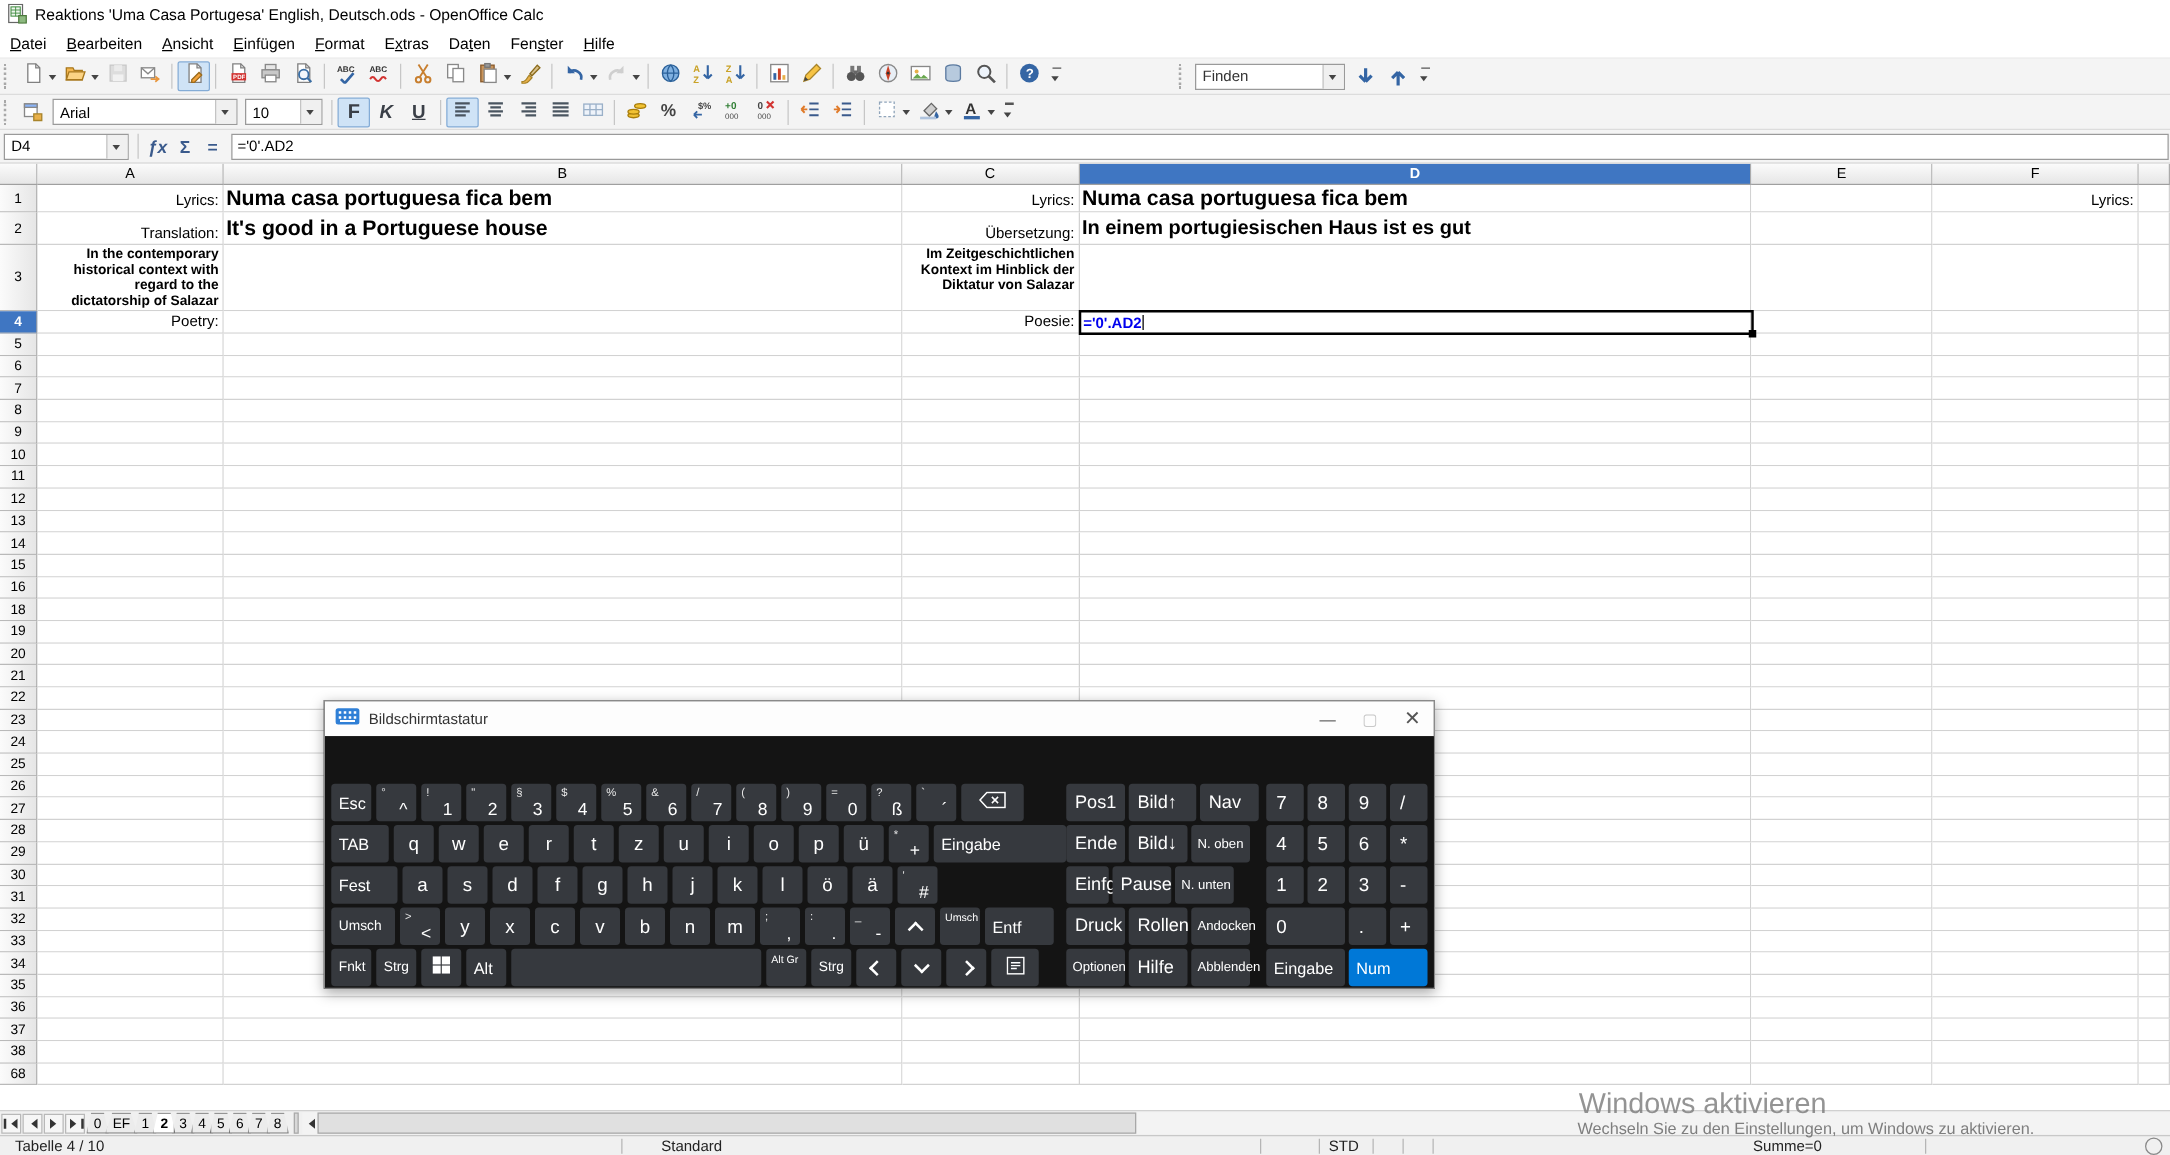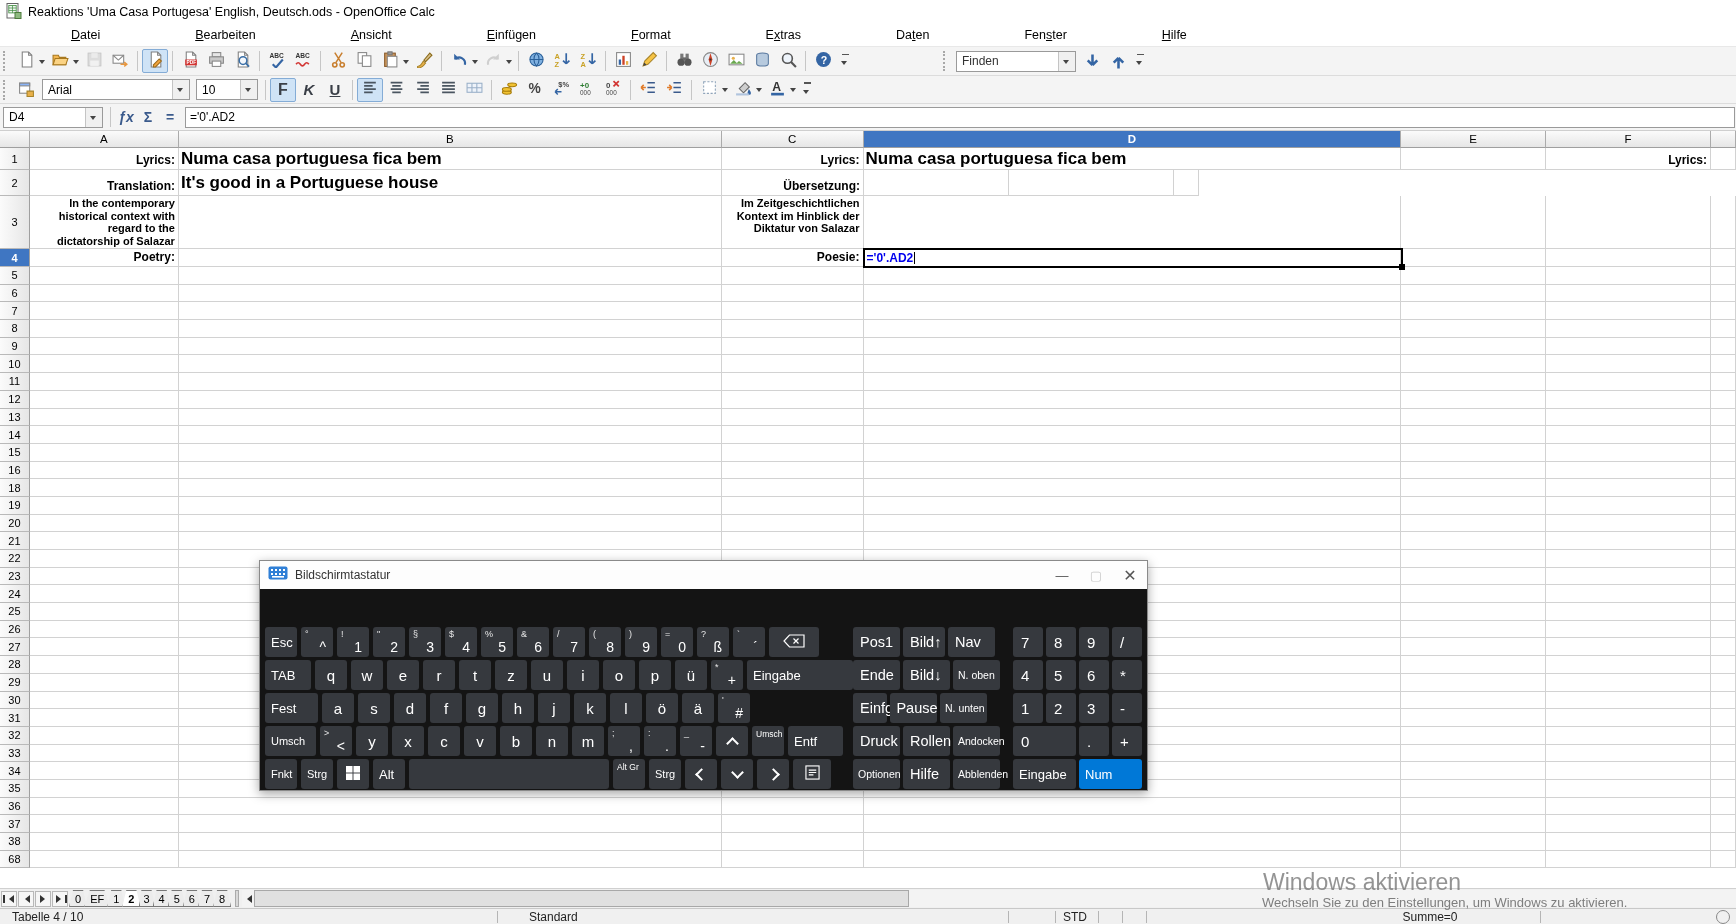--- a/index.html
+++ b/index.html
@@ -6,21 +6,21 @@
   html,body { width:1736px; height:924px; overflow:hidden; background:#fff;
     font-family:"Liberation Sans", sans-serif; color:#000; }
   #app { position:relative; width:1736px; height:924px; background:#fff; }
 
   
   #titlebar { position:absolute; left:0; top:0; width:100%; height:24px; background:#fff;
     display:flex; align-items:center; padding-left:6px; font-size:12.5px; }
   #titlebar .ttext { margin-left:6px; }
   #menubar { position:absolute; left:0; top:24px; width:100%; height:23px; background:#fff;
     display:flex; align-items:center; font-size:12.5px; border-bottom:1px solid #e8e8e8; }
-  .menu-item { padding:3px 24px; cursor:default;margin-left:47px; }
+  .menu-item { padding:3px 8px; cursor:default; }
   .menu-item u { text-decoration:underline; }
 
   
   .toolbar { position:absolute; left:0; width:100%; background:#f4f4f4; display:flex;
     align-items:center; border-bottom:1px solid #dcdcdc; }
   #toolbar1 { top:47px; height:29px; }
   #toolbar2 { top:76px; height:28px; }
   .grip { width:6px; height:20px; border-left:2px dotted #a8a8a8; margin:0 4px 0 3px; }
   .tgroup { display:flex; align-items:center; }
   .tbtn { width:26px; height:24px; display:flex; align-items:center; justify-content:center;
@@ -55,21 +55,21 @@
   .colhdr, #corner { background:linear-gradient(#fbfbfb,#e6e6e6); border-right:1px solid #ababab;
     border-bottom:1px solid #9f9f9f; font-size:11.5px; display:flex; align-items:center;
     justify-content:center; height:17px; }
   .colhdr.sel { background:#3f76c2; color:#fff; font-weight:bold; }
   .rowhdr { width:30px; background:linear-gradient(to right,#fbfbfb,#e6e6e6);
     border-right:1px solid #9f9f9f; border-bottom:1px solid #b9b9b9; font-size:11px;
     display:flex; align-items:center; justify-content:center; }
   .rowhdr.sel { background:#3f76c2; color:#fff; font-weight:bold; }
   .cell { border-right:1px solid #d2d2d2; border-bottom:1px solid #d2d2d2; display:flex;
     overflow:hidden; background:#fff; }
-  .c-label { font-weight:bold; font-size:12px; justify-content:flex-end; align-items:flex-end;
+  .c-label { font-weight:normal; font-size:12px; justify-content:flex-end; align-items:flex-end;
     padding:0 3px 2px; }
   .c-big  { font-weight:bold; font-size:17px; align-items:center; padding-left:2px; white-space:nowrap; }
   .c-big2 { font-weight:bold; font-size:16px; align-items:center; padding-left:2px; white-space:nowrap; }
   .c-multi { font-weight:bold; font-size:11px; line-height:12.6px; text-align:right;
     justify-content:flex-end; align-items:flex-start; white-space:pre-line; padding:1px 3px 16px; }
   .c-formula { color:#0000ee; font-weight:bold; font-size:12px; align-items:center; padding-left:3px; }
   #selbox { position:absolute; border:2px solid #000; pointer-events:none; z-index:5; }
   #fillhandle { position:absolute; width:6px; height:6px; background:#000; z-index:6; }
   .caret { display:inline-block; width:1px; height:12px; background:#000; margin-left:1px; }
 
@@ -639,20 +639,21 @@
         <div class="cell c-big" style="width: 538px; height: 22px;">Numa casa portuguesa fica bem</div>
         <div class="cell" style="width: 145px; height: 22px;"></div>
         <div class="cell c-label" style="width: 165px; height: 22px;">Lyrics:</div>
         <div class="cell" style="width: 25px; height: 22px;"></div>
       </div>
       <div class="gridrow">
         <div class="rowhdr" style="height: 26px;">2</div>
         <div class="cell c-label" style="width: 149px; height: 26px;">Translation:</div>
         <div class="cell c-big" style="width: 543px; height: 26px;">It's good in a Portuguese house</div>
         <div class="cell c-label" style="width: 142px; height: 26px;">Übersetzung:</div>
+        <div class="cell c-big2" style="width: 538px; height: 26px;">In einem portugiesischen Haus ist es gut</div>
         <div class="cell" style="width: 145px; height: 26px;"></div>
         <div class="cell" style="width: 165px; height: 26px;"></div>
         <div class="cell" style="width: 25px; height: 26px;"></div>
       </div>
       <div class="gridrow">
         <div class="rowhdr" style="height: 53px;">3</div>
         <div class="cell c-multi" style="width: 149px; height: 53px;">In the contemporary
 historical context with
 regard to the
 dictatorship of Salazar</div>
@@ -1288,21 +1289,21 @@
                   <path d="M4 5.5h8M4 8h8M4 10.5h5" stroke="#fff" stroke-width="1.2"></path>
                 </svg></div>
             </div>
           </div>
         </div>
       <div class="ksec" id="k-mid">
           <div class="krow">
             <div class="key mid" style="width: 47px;">
               <span>Pos1</span>
             </div>
-            <div class="key mid" style="width: 42px;">
+            <div class="key mid" style="width: 54px;">
               <span>Bild↑</span>
             </div>
             <div class="key mid" style="width: 47px;">
               <span>Nav</span>
             </div>
           </div>
           <div class="krow">
             <div class="key mid" style="width: 47px;">
               <span>Ende</span>
             </div>

